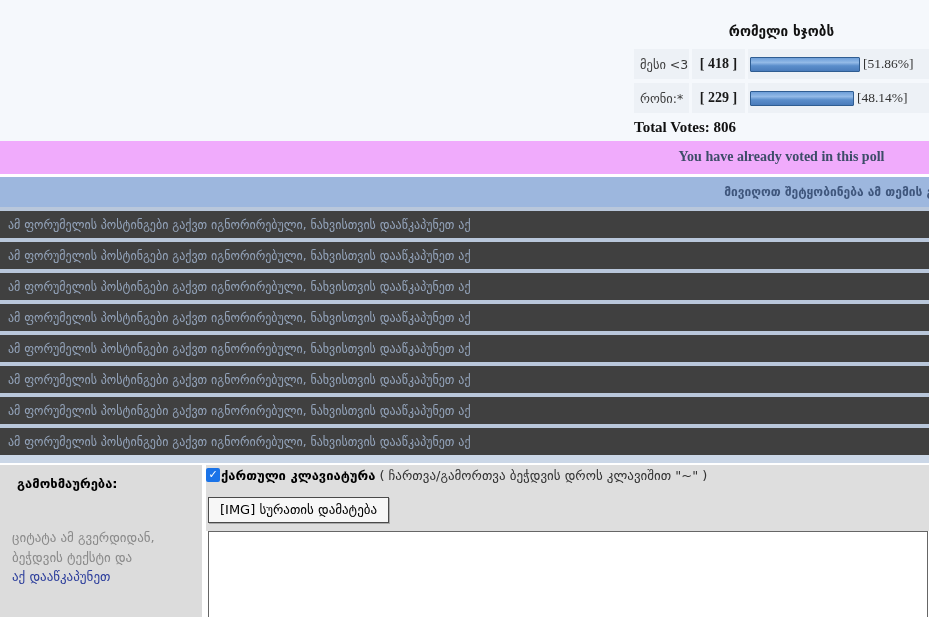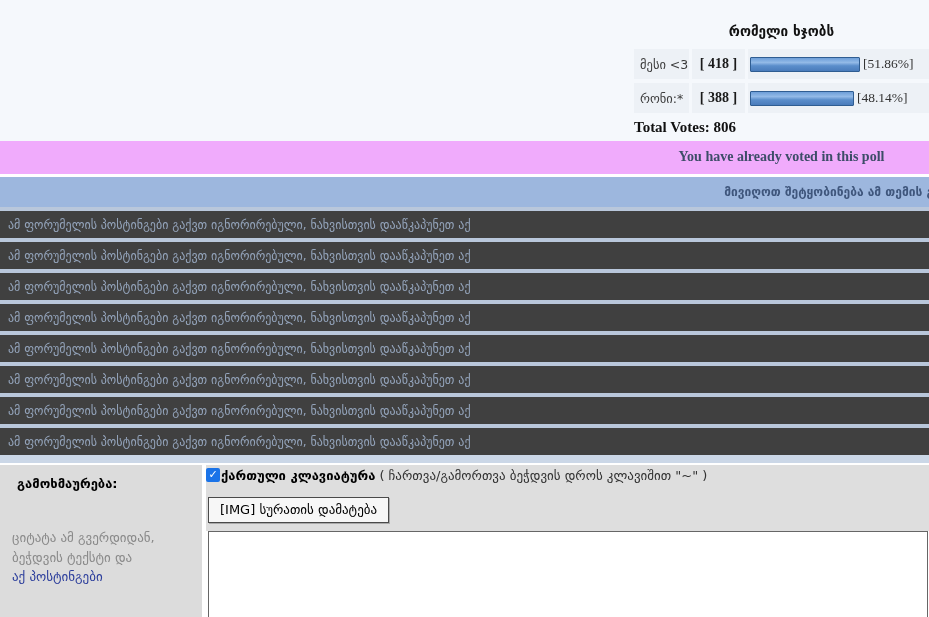--- a/index.html
+++ b/index.html
@@ -74,21 +74,21 @@
       <div class="cell cell-label">მესი &lt;3</div>
       <div class="cell cell-votes">[ 418 ]</div>
       <div class="cell cell-bar">
         <div class="vote-bar" style="width: 110px;"></div>
         <span class="pct">[51.86%]</span>
       </div>
     </div>
 
     <div class="poll-row r2">
       <div class="cell cell-label">რონი:*</div>
-      <div class="cell cell-votes">[ 388 ]</div>
+      <div class="cell cell-votes">[ 229 ]</div>
       <div class="cell cell-bar">
         <div class="vote-bar" style="width: 104px;"></div>
         <span class="pct">[48.14%]</span>
       </div>
     </div>
 
     <div class="poll-total">Total Votes: 806</div>
   </div>
 </div>
 
@@ -119,21 +119,21 @@
   <div class="irow">ამ ფორუმელის პოსტინგები გაქვთ იგნორირებული, ნახვისთვის დააწკაპუნეთ აქ</div>
   <div class="final-band"></div>
 </div>
 
 <div class="bottom">
   <div class="sidebar">
     <div class="sidebar-title">გამოხმაურება:</div>
     <div class="sidebar-hint">
       <div>ციტატა ამ გვერდიდან,</div>
       <div>ბეჭდვის ტექსტი და</div>
-      <div class="sidebar-link">აქ პოსტინგები</div>
+      <div class="sidebar-link">აქ დააწკაპუნეთ</div>
     </div>
   </div>
 
   <div class="panel">
     <div class="kb-row">
       <span class="checkbox">✓</span>
       <span class="kb-label">ქართული კლავიატურა</span>
       <span class="kb-hint">( ჩართვა/გამორთვა ბეჭდვის დროს კლავიშით "~" )</span>
     </div>
     <button class="img-btn">[IMG] სურათის დამატება</button>

